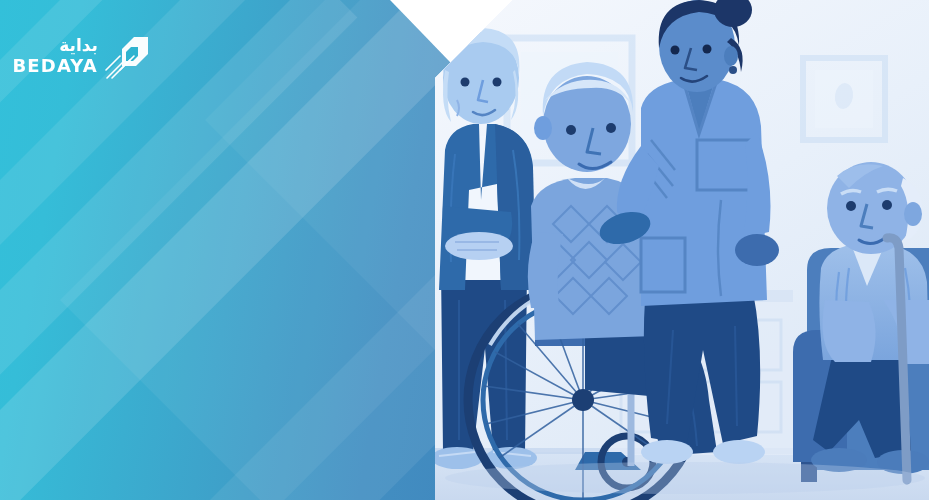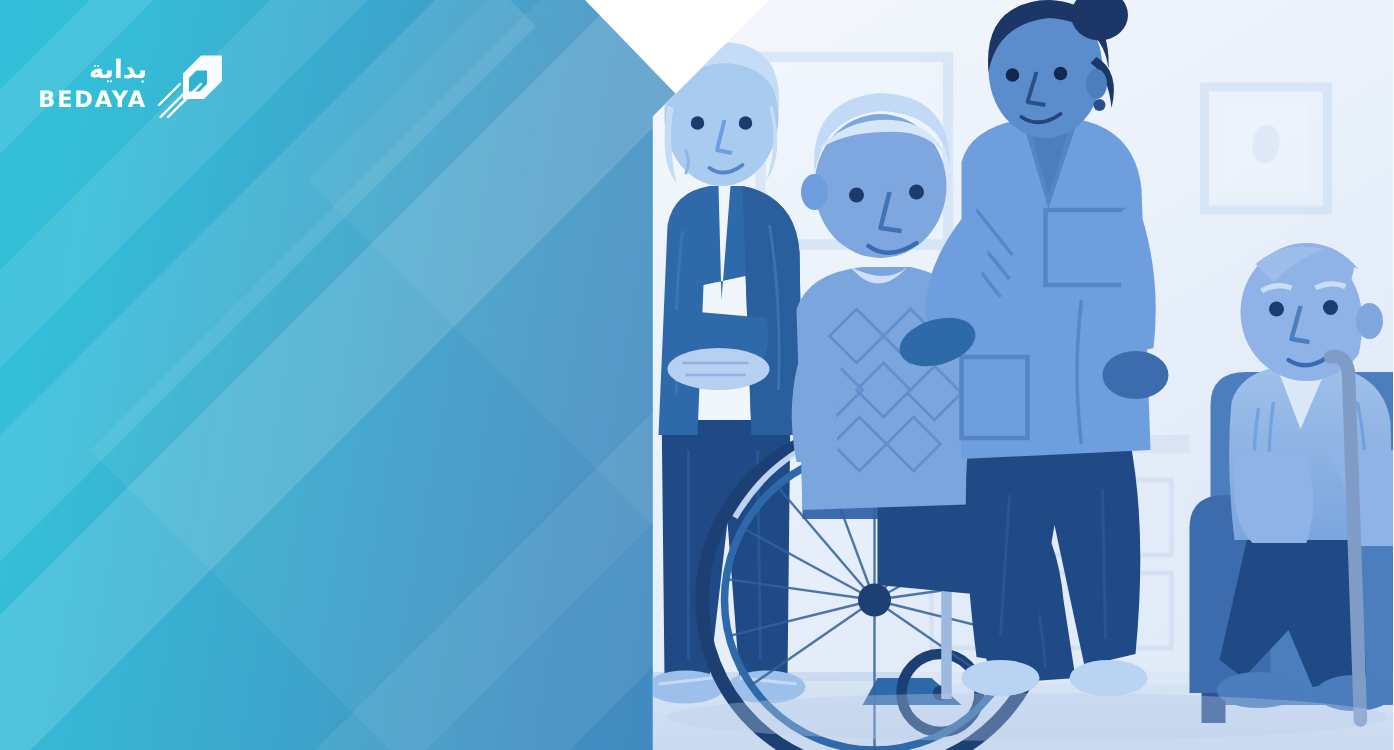--- a/index.html
+++ b/index.html
@@ -67,21 +67,21 @@
     line-height: 1;
     color: #ffffff;
   }
   .logo-ar {
     font-size: 17px;
     font-weight: 700;
     letter-spacing: 0px;
     direction: rtl;
   }
   .logo-en {
-    font-size: 15px;
+    font-size: 18px;
     font-weight: 700;
     letter-spacing: 1.2px;
     margin-top: 3px;
   }
   .logo-mark {
     width: 48px;
     height: 48px;
     flex: 0 0 48px;
   }
 

